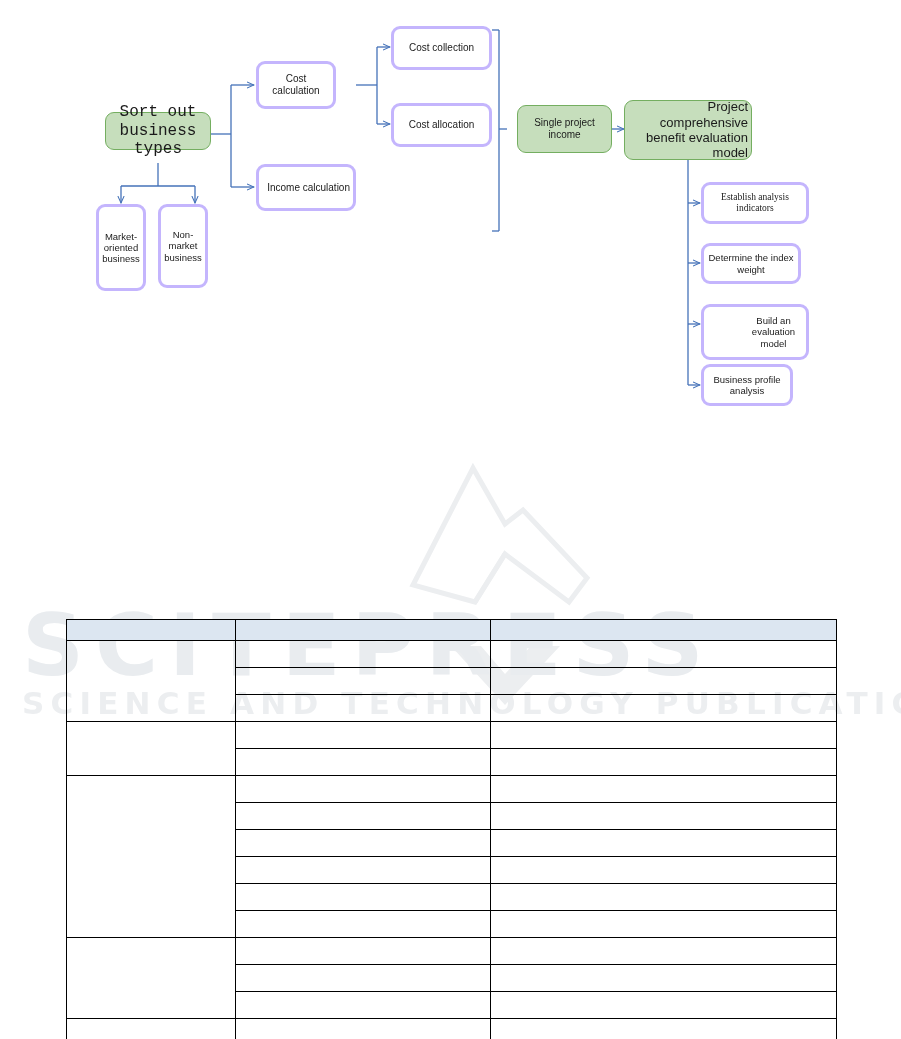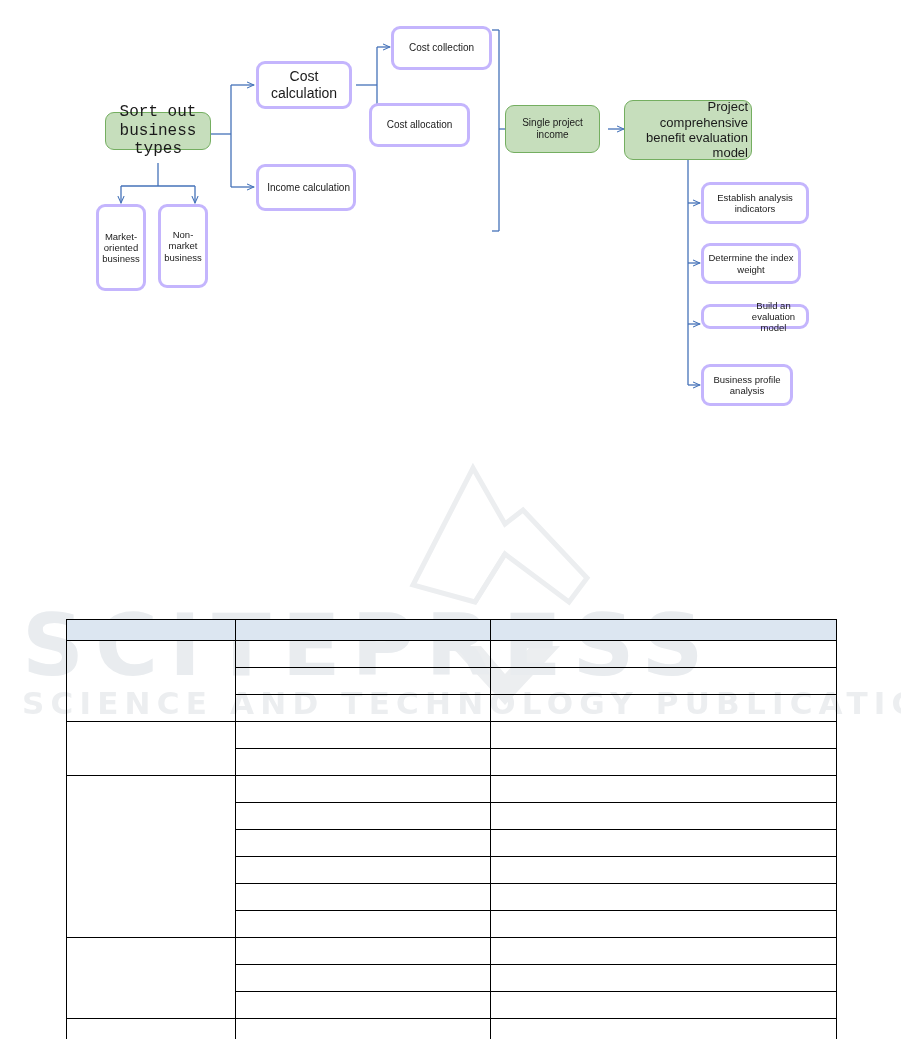--- a/index.html
+++ b/index.html
@@ -174,53 +174,53 @@
   </div>
 
   <div class="node" style="left:96px; top:204px; width:50px; height:87px; font-size:9.5px;justify-content:flex-end;">
     <span class="txt">Market-oriented business</span>
   </div>
 
   <div class="node" style="left:158px; top:204px; width:50px; height:84px; font-size:9.5px;">
     <span class="txt">Non-market business</span>
   </div>
 
-  <div class="node" style="left:256px; top:61px; width:96px; height:48px; font-size:14px;">
+  <div class="node" style="left:256px; top:61px; width:80px; height:48px; font-size:10px;">
     <span class="txt">Cost calculation</span>
   </div>
 
   <div class="node" style="left:256px; top:164px; width:100px; height:47px; font-size:10px;text-align:right;">
     <span class="txt">Income calculation</span>
   </div>
 
   <div class="node" style="left:391px; top:26px; width:101px; height:44px; font-size:10px;">
     <span class="txt">Cost collection</span>
   </div>
 
-  <div class="node" style="left:369px; top:103px; width:101px; height:44px; font-size:10px;">
+  <div class="node" style="left:391px; top:103px; width:101px; height:44px; font-size:10px;">
     <span class="txt">Cost allocation</span>
   </div>
 
-  <div class="node green" style="left:505px; top:105px; width:95px; height:48px; font-size:10px;">
+  <div class="node green" style="left:517px; top:105px; width:95px; height:48px; font-size:10px;">
     <span class="txt">Single project income</span>
   </div>
 
   <div class="node green" style="left:624px; top:100px; width:128px; height:60px; font-size:13px;text-align:right;">
     <span class="txt">Project comprehensive benefit evaluation model</span>
   </div>
 
-  <div class="node" style="left:701px; top:182px; width:108px; height:42px; font-size:9.5px;">
+  <div class="node" style="left:701px; top:182px; width:108px; height:42px; font-size:9.5px;font-family:Liberation Serif, serif;">
     <span class="txt">Establish  analysis indicators</span>
   </div>
 
   <div class="node" style="left:701px; top:243px; width:100px; height:41px; font-size:9.5px;">
     <span class="txt">Determine the index weight</span>
   </div>
 
-  <div class="node" style="left:701px; top:304px; width:108px; height:25px; font-size:9.5px;padding-left:40px;">
+  <div class="node" style="left:701px; top:304px; width:108px; height:56px; font-size:9.5px;padding-left:40px;">
     <span class="txt">Build an evaluation model</span>
   </div>
 
   <div class="node" style="left:701px; top:364px; width:92px; height:42px; font-size:9.5px;">
     <span class="txt">Business profile analysis</span>
   </div>
 </div>
 
 <div id="watermark">
   <svg id="wm-logo" viewBox="0 0 290 260">

